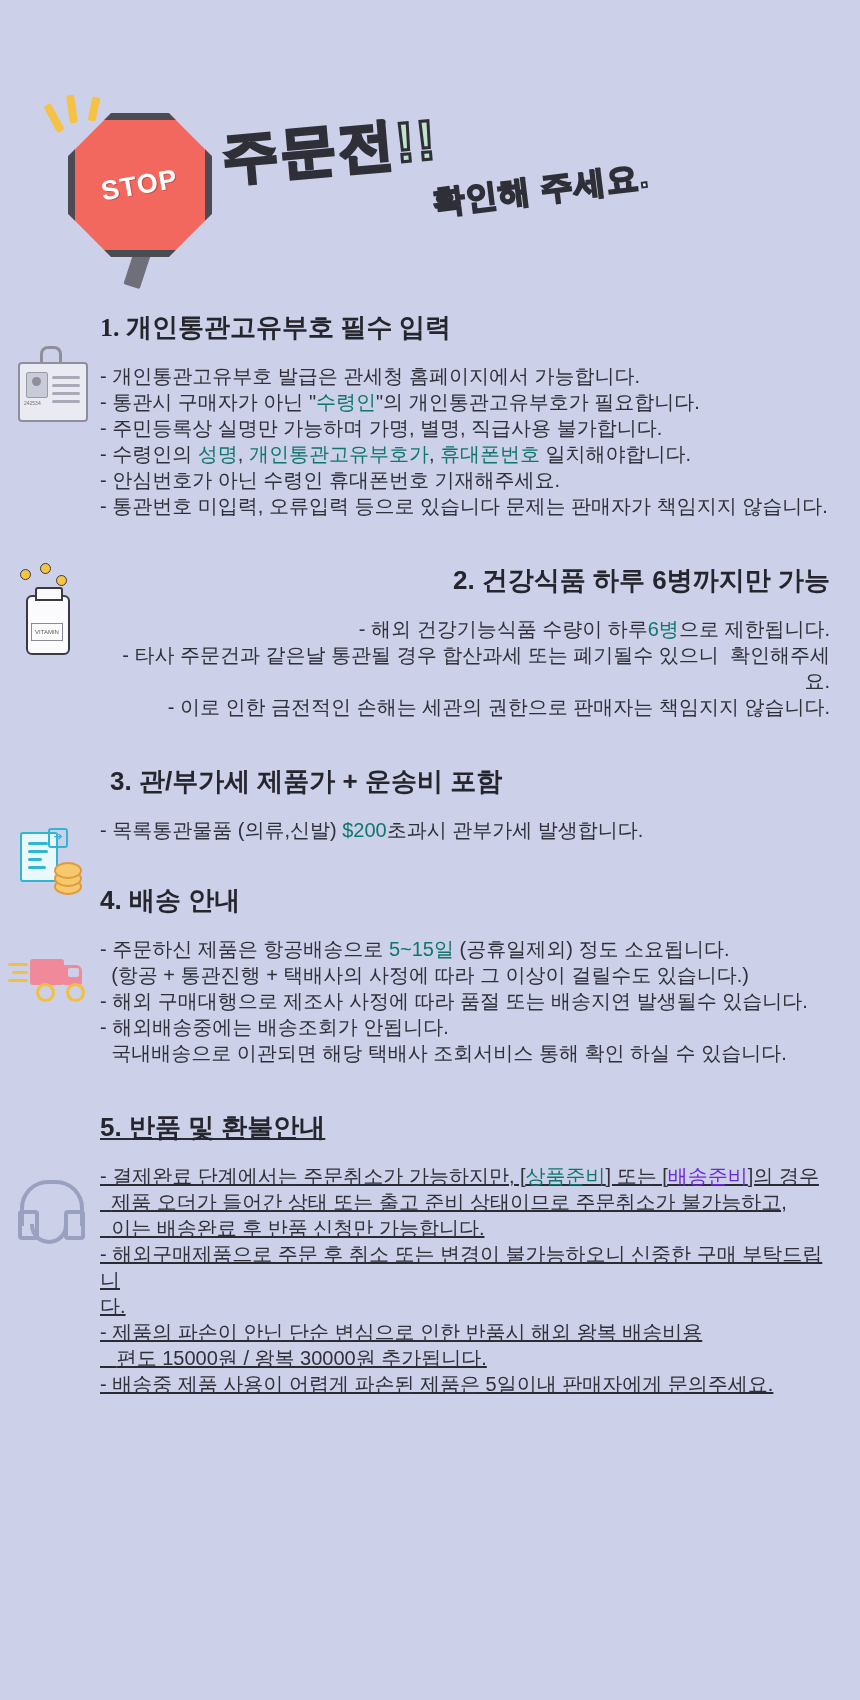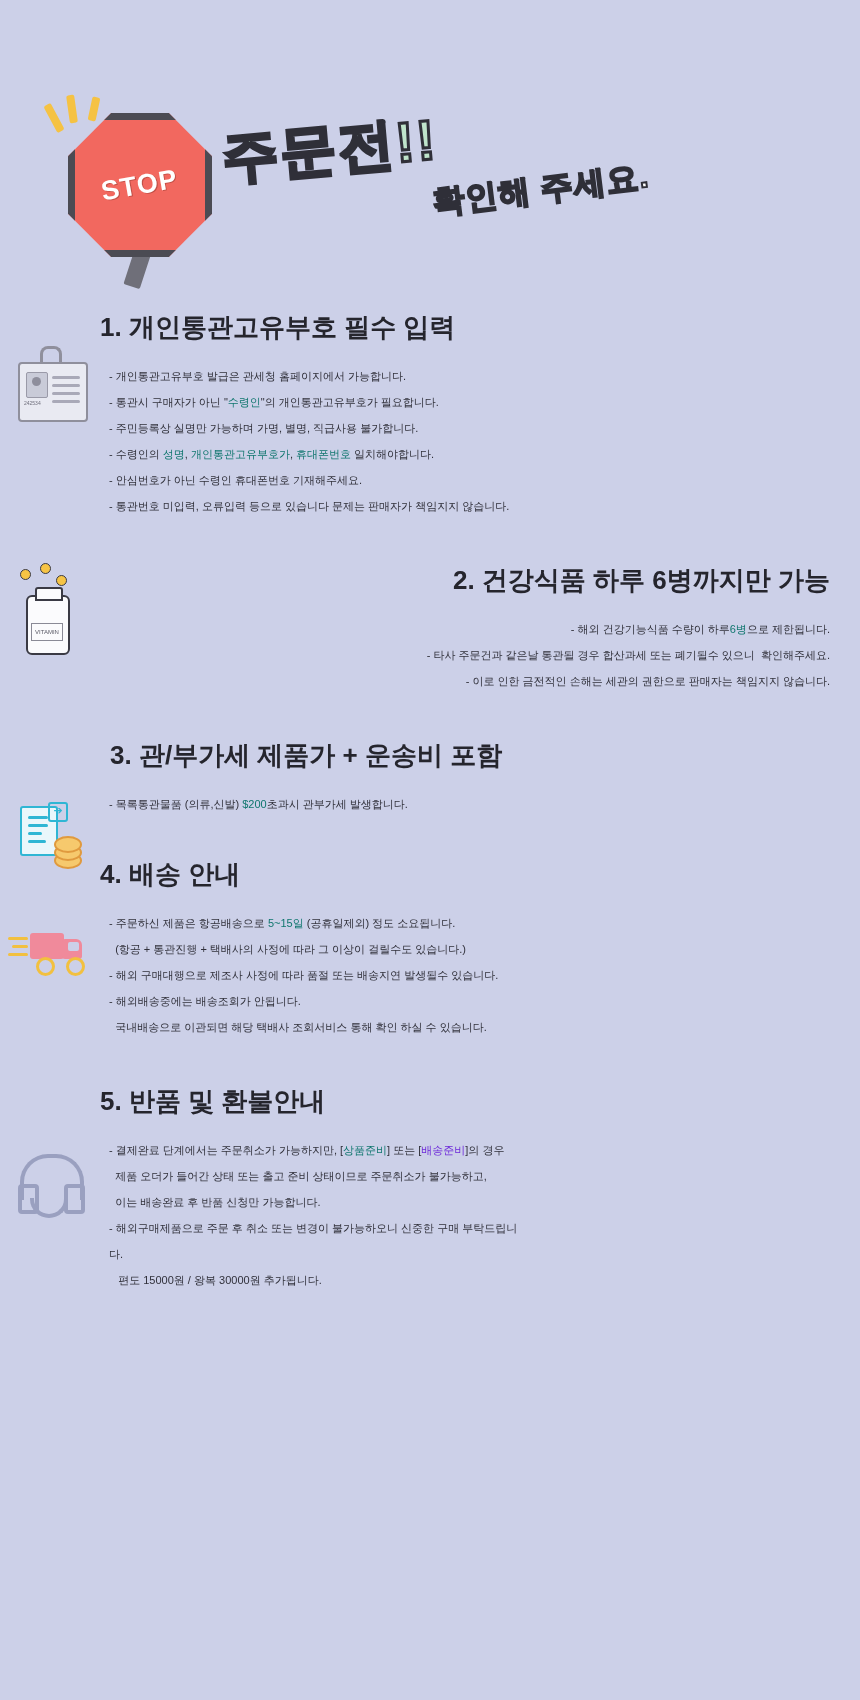--- a/index.html
+++ b/index.html
@@ -102,42 +102,41 @@
     padding-left: 100px;
     padding-right: 30px;
   }
   .sec-title {
     font-size: 26px;
     font-weight: bold;
     color: #25252d;
     margin: 0 0 18px 0;
   }
   .lines {
-    font-size: 11px;
+    font-size: 20px;
     line-height: 26px;
     color: #30303a;
-    margin-left: 9px;
   }
   .lines .ln { white-space: pre-wrap; }
   .red { color: #0f766e; }
   .blue { color: #6d28d9; }
   .icon-box {
     position: absolute;
     left: 18px;
     width: 72px;
     height: 72px;
   }
 
   
   #sec1 { margin-top: 20px; }
-  #sec1 .sec-title { margin-left: 0; }
+  #sec1 .sec-title { margin-left: 0; font-family: Liberation Serif, serif; }
   #sec2 { margin-top: 44px; text-align: right; }
   #sec3 { margin-top: 44px; }
   #sec4 { margin-top: 40px; }
-  #sec5 { margin-top: 44px; }
+  #sec5 { margin-top: 44px; text-decoration: underline; }
 
   
   
   .ic-card {
     width: 66px; height: 56px;
     border: 2px solid #8f8f9c;
     background: #e9eaf2;
     border-radius: 4px;
     position: relative;
     top: 14px;
@@ -365,17 +364,19 @@
         <div class="mic"></div>
       </div>
     </div>
     <h2 class="sec-title">5. 반품 및 환불안내</h2>
     <div class="lines">
         <div class="ln"><span>- 결제완료 단계에서는 주문취소가 가능하지만, [</span><span class="red">상품준비</span><span>] 또는 [</span><span class="blue">배송준비</span><span>]의 경우</span></div>
         <div class="ln"><span>  제품 오더가 들어간 상태 또는 출고 준비 상태이므로 주문취소가 불가능하고,</span></div>
         <div class="ln"><span>  이는 배송완료 후 반품 신청만 가능합니다.</span></div>
         <div class="ln"><span>- 해외구매제품으로 주문 후 취소 또는 변경이 불가능하오니 신중한 구매 부탁드립니</span></div>
         <div class="ln"><span>다.</span></div>
+        <div class="ln"><span>- 제품의 파손이 안닌 단순 변심으로 인한 반품시 해외 왕복 배송비용</span></div>
         <div class="ln"><span>   편도 15000원 / 왕복 30000원 추가됩니다.</span></div>
+        <div class="ln"><span>- 배송중 제품 사용이 어렵게 파손된 제품은 5일이내 판매자에게 문의주세요.</span></div>
       </div>
   </div>
 
 </div>
 
 </body></html>

